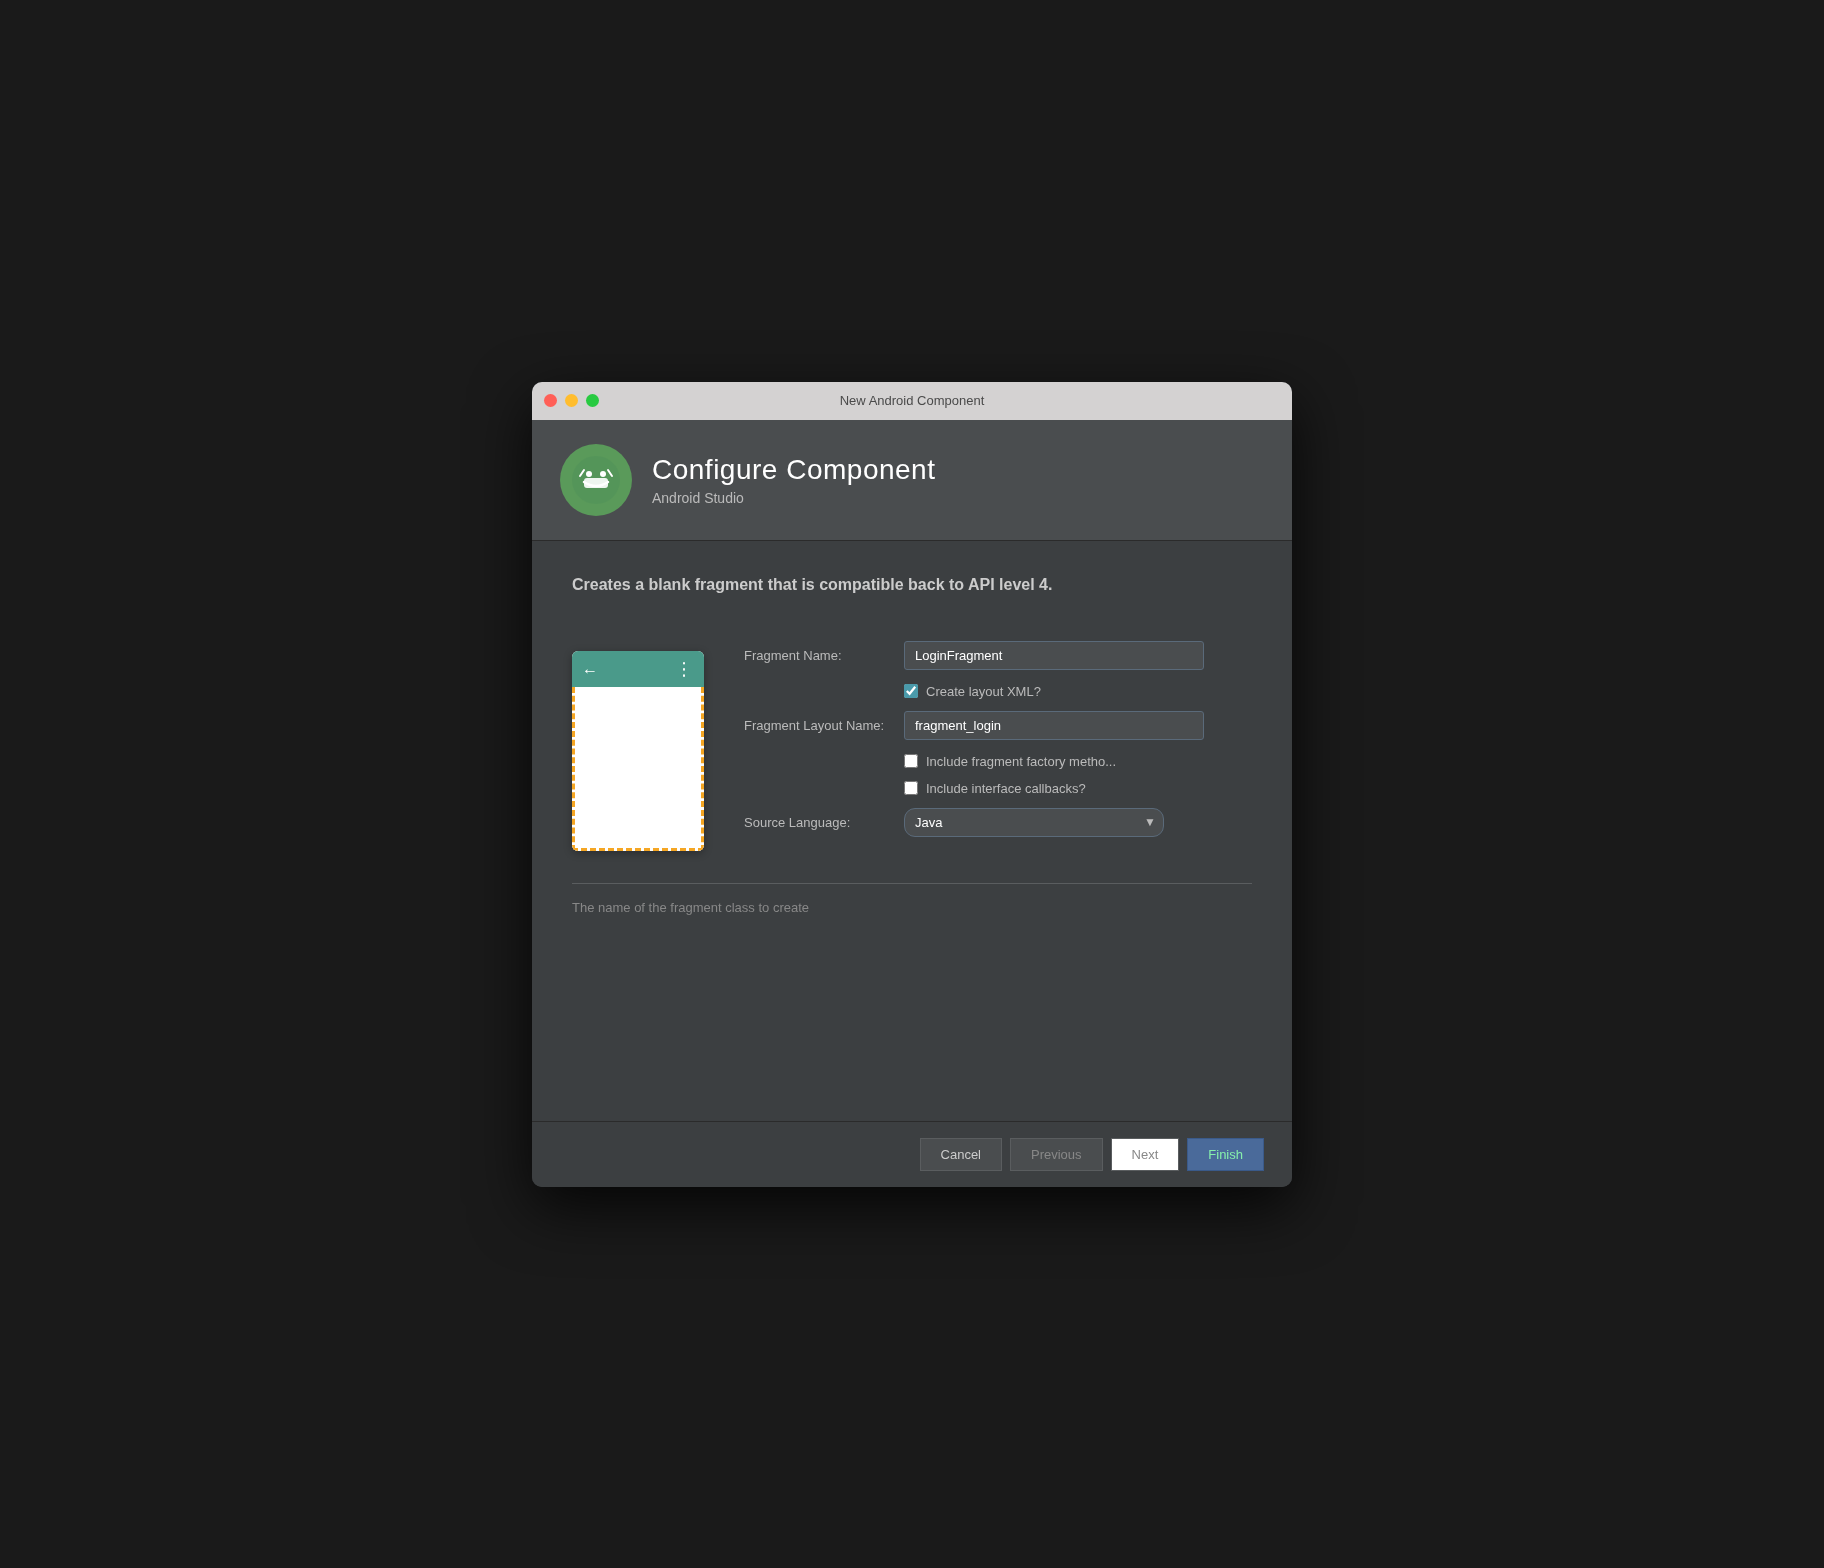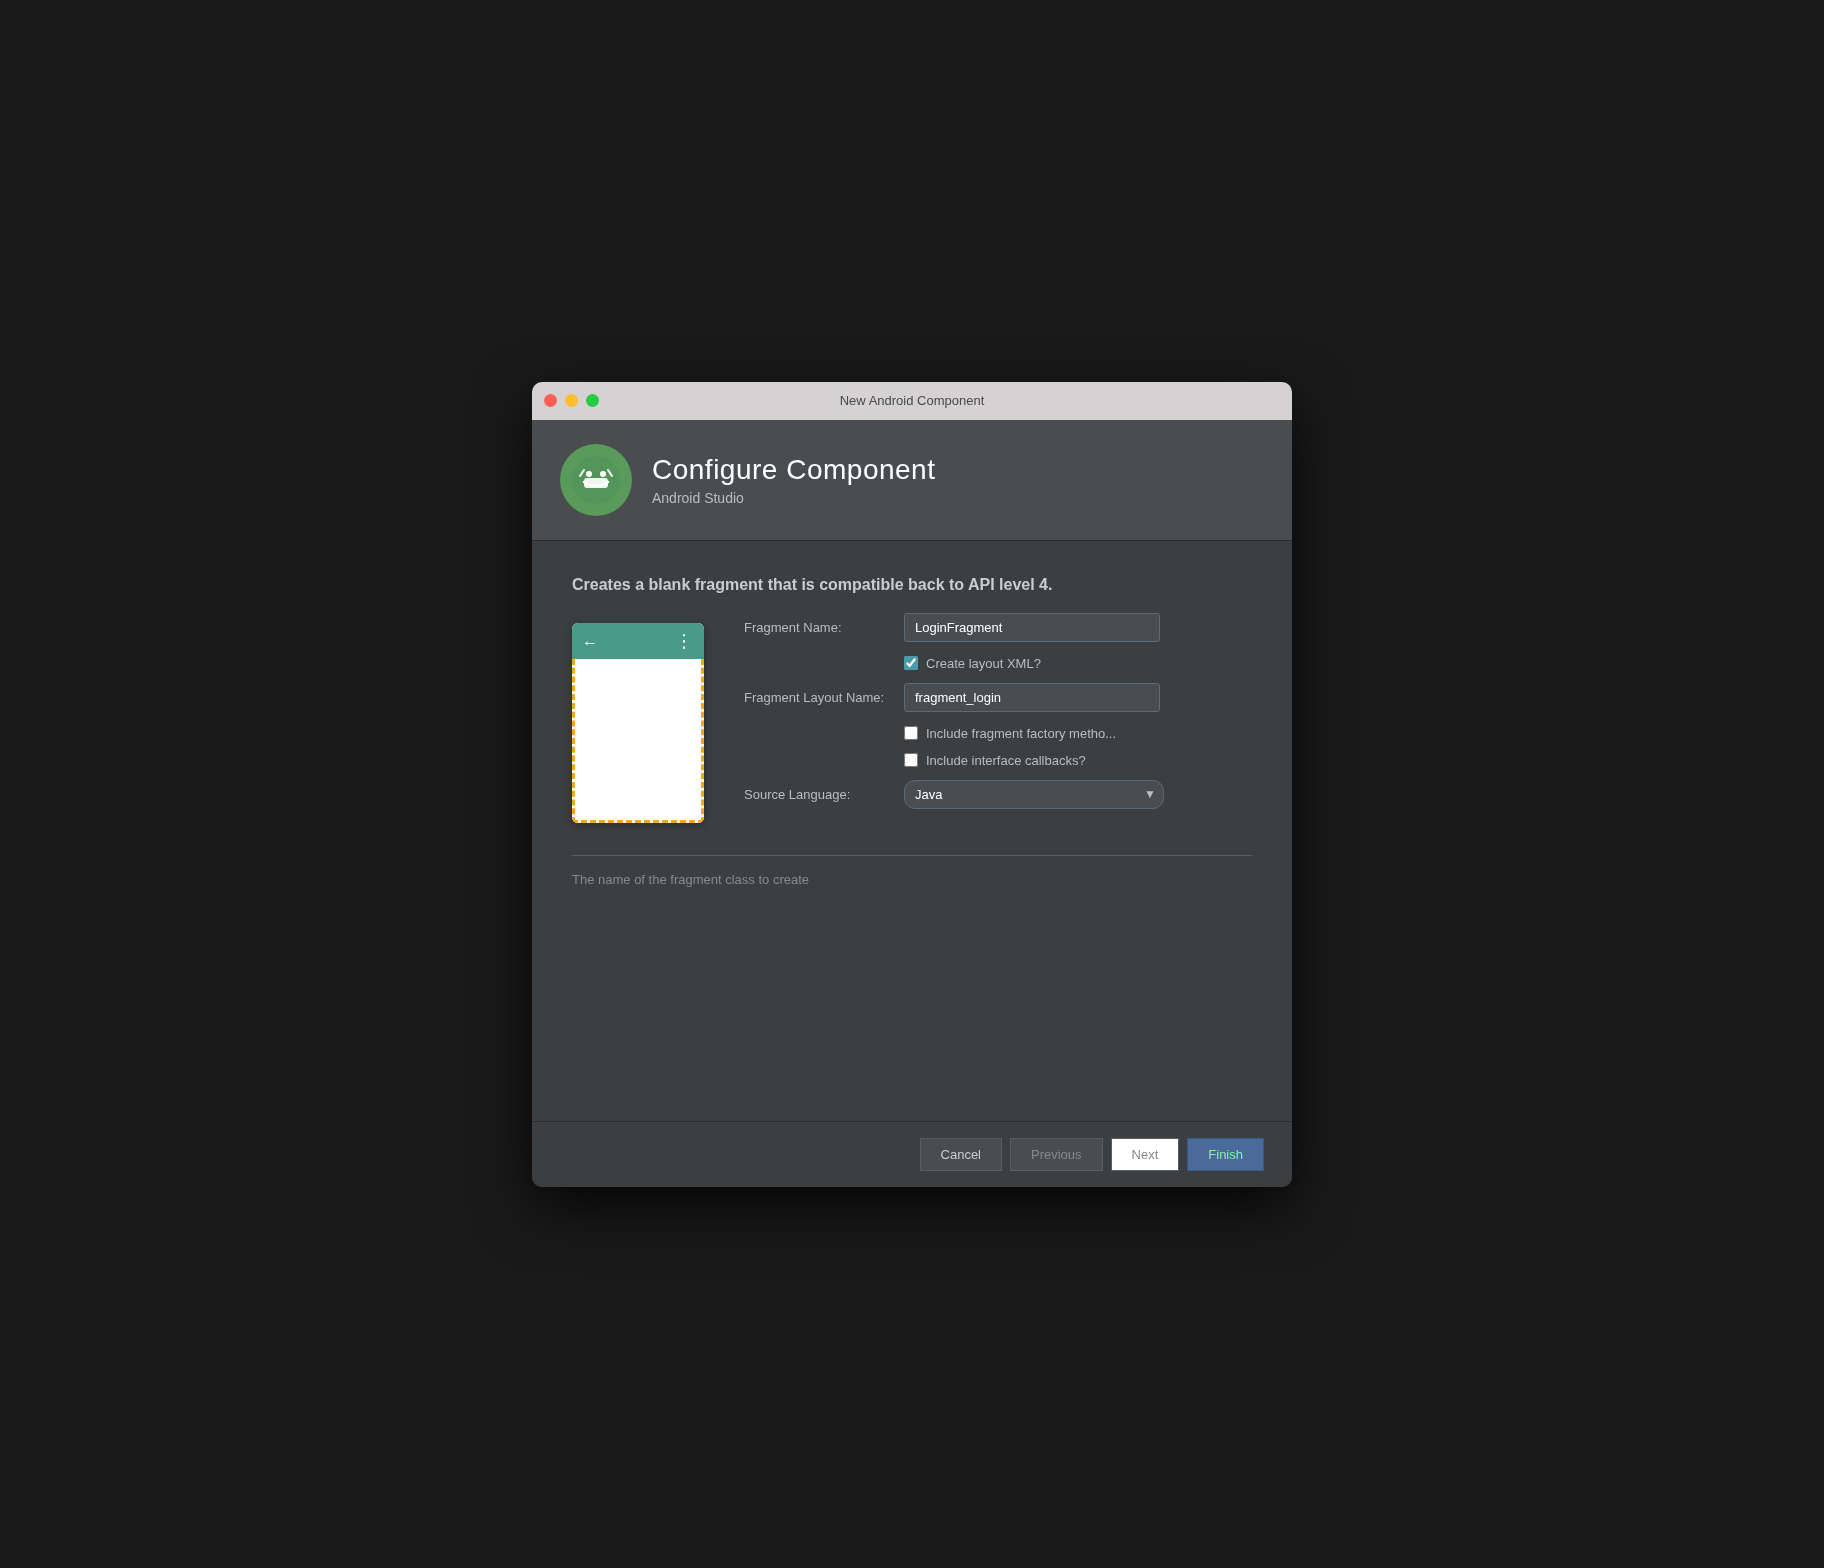--- a/index.html
+++ b/index.html
@@ -101,21 +101,21 @@
 
     .content {
       padding: 32px 40px;
       min-height: 580px;
     }
 
     .description {
       font-size: 16px;
       color: #cccccc;
       font-weight: 600;
-      margin-bottom: 16px;
+      margin-bottom: 44px;
       line-height: 1.5;
       max-width: 560px;
     }
 
     .main-content {
       display: flex;
       gap: 40px;
       align-items: flex-start;
     }
 
@@ -178,21 +178,21 @@
       flex-shrink: 0;
     }
 
     .form-input {
       background: #4a4d4f;
       border: 1px solid #5a6a7a;
       border-radius: 3px;
       padding: 6px 10px;
       color: #ffffff;
       font-size: 13px;
-      width: 256px;
+      width: 300px;
       outline: none;
     }
 
     .checkbox-row {
       display: flex;
       align-items: center;
       margin-bottom: 12px;
       margin-left: 160px;
     }
 

